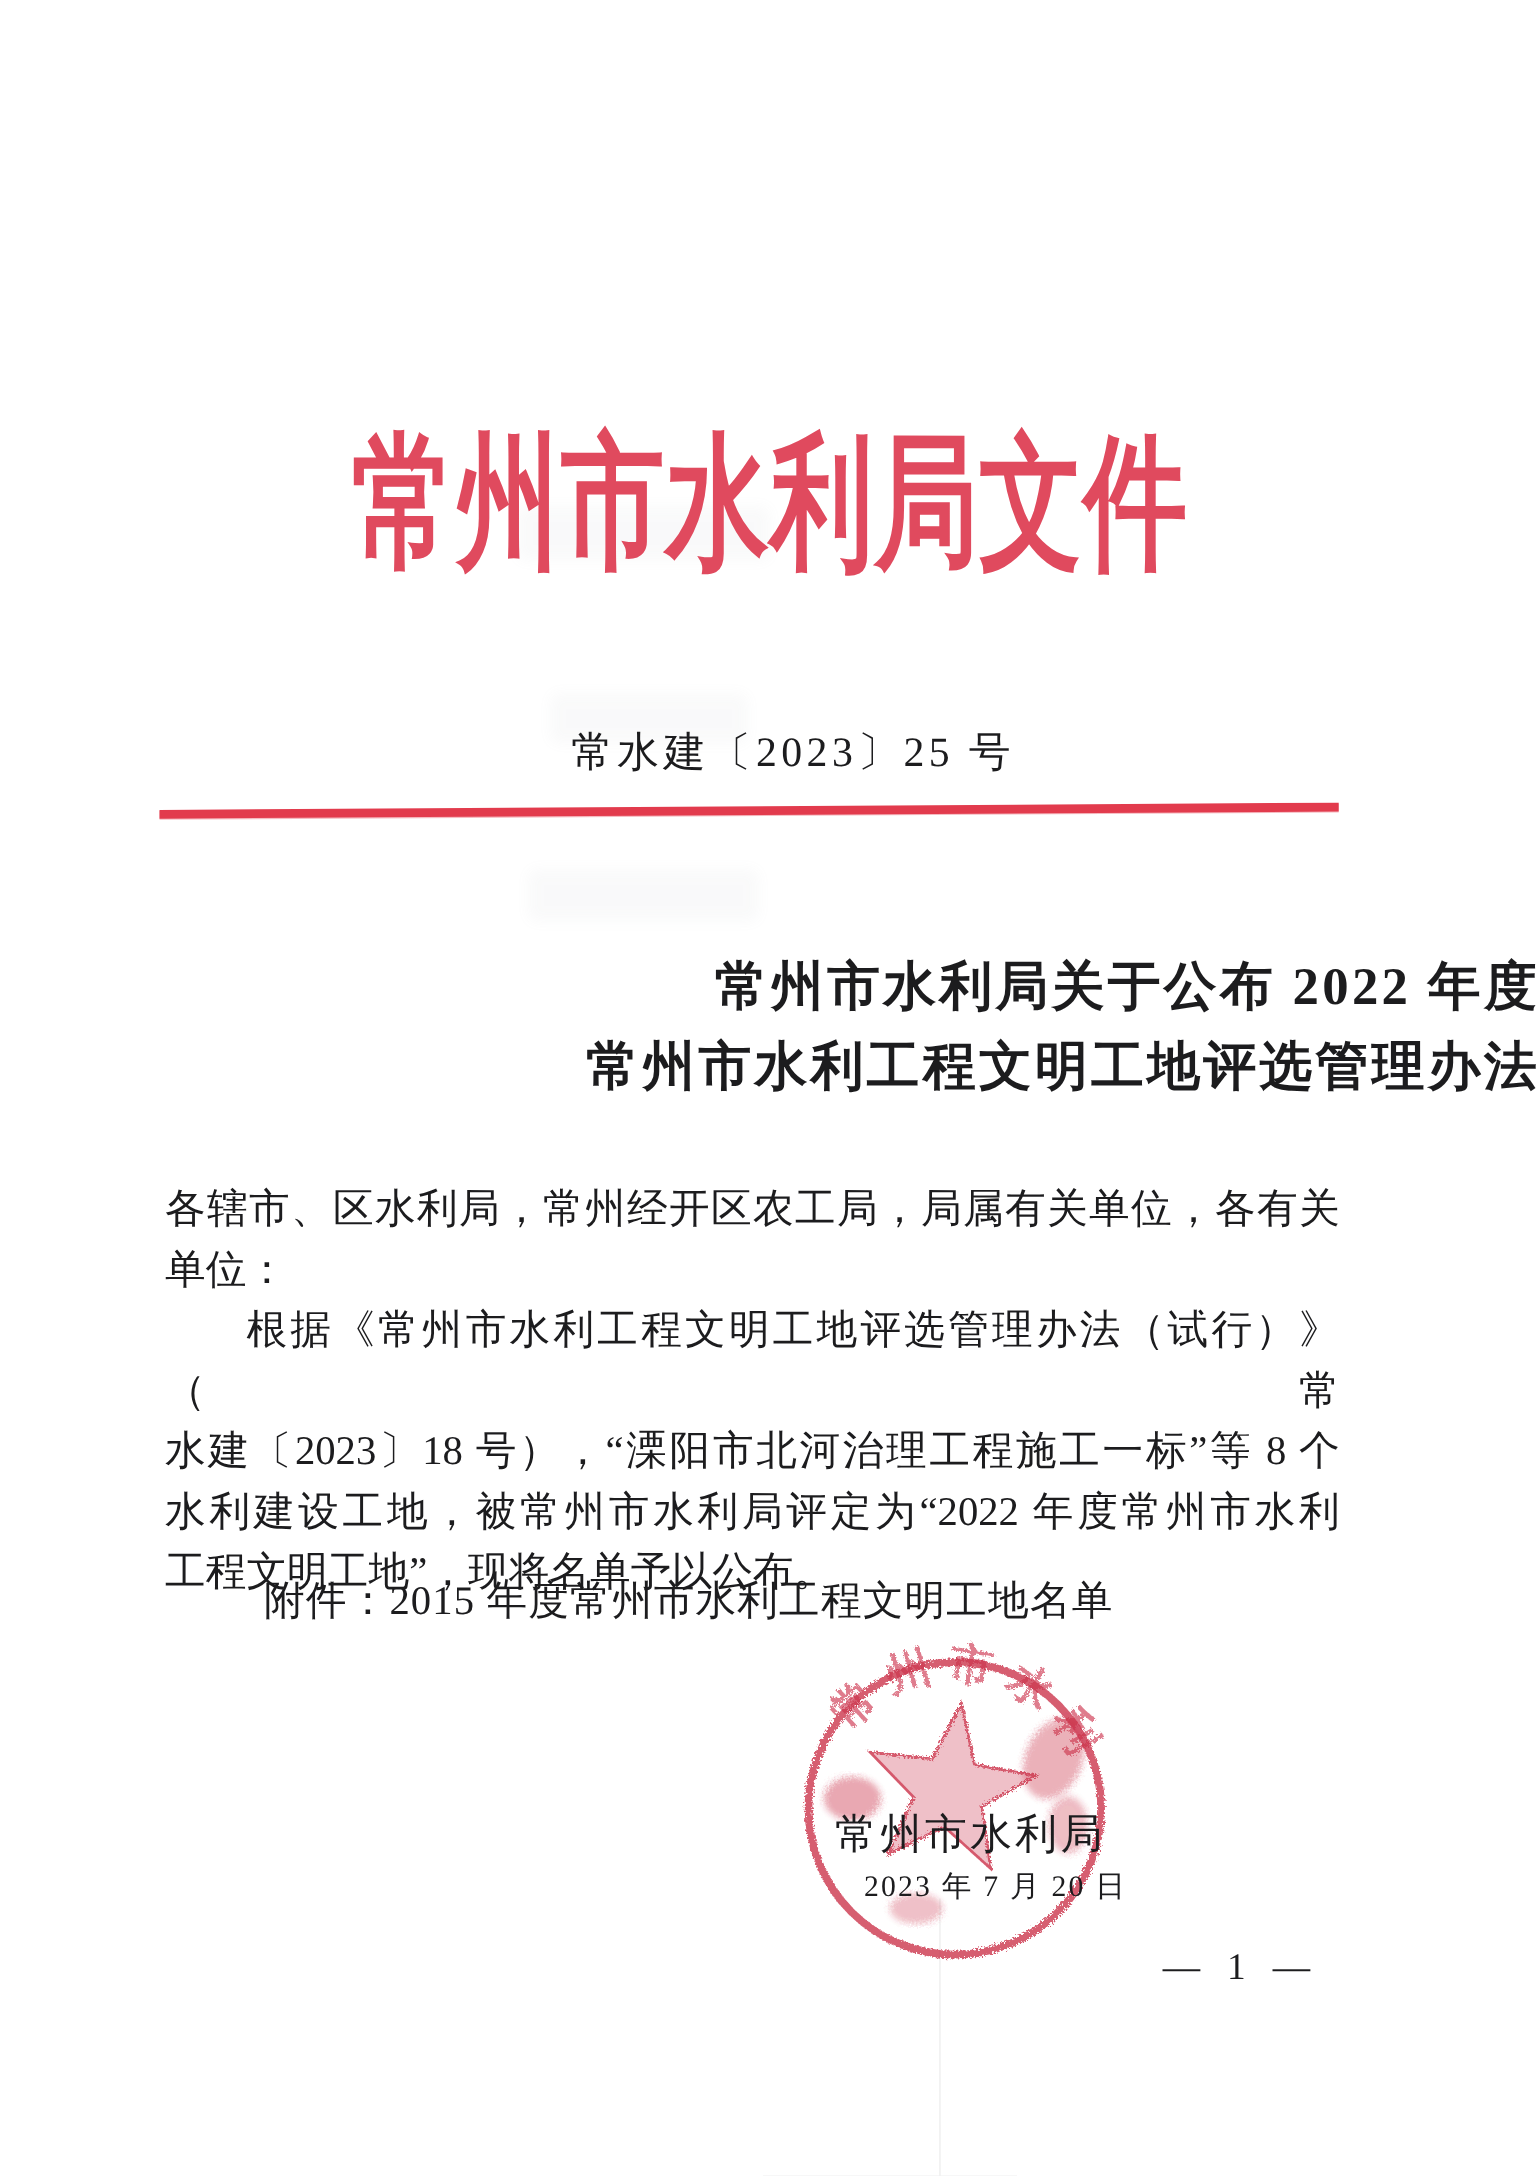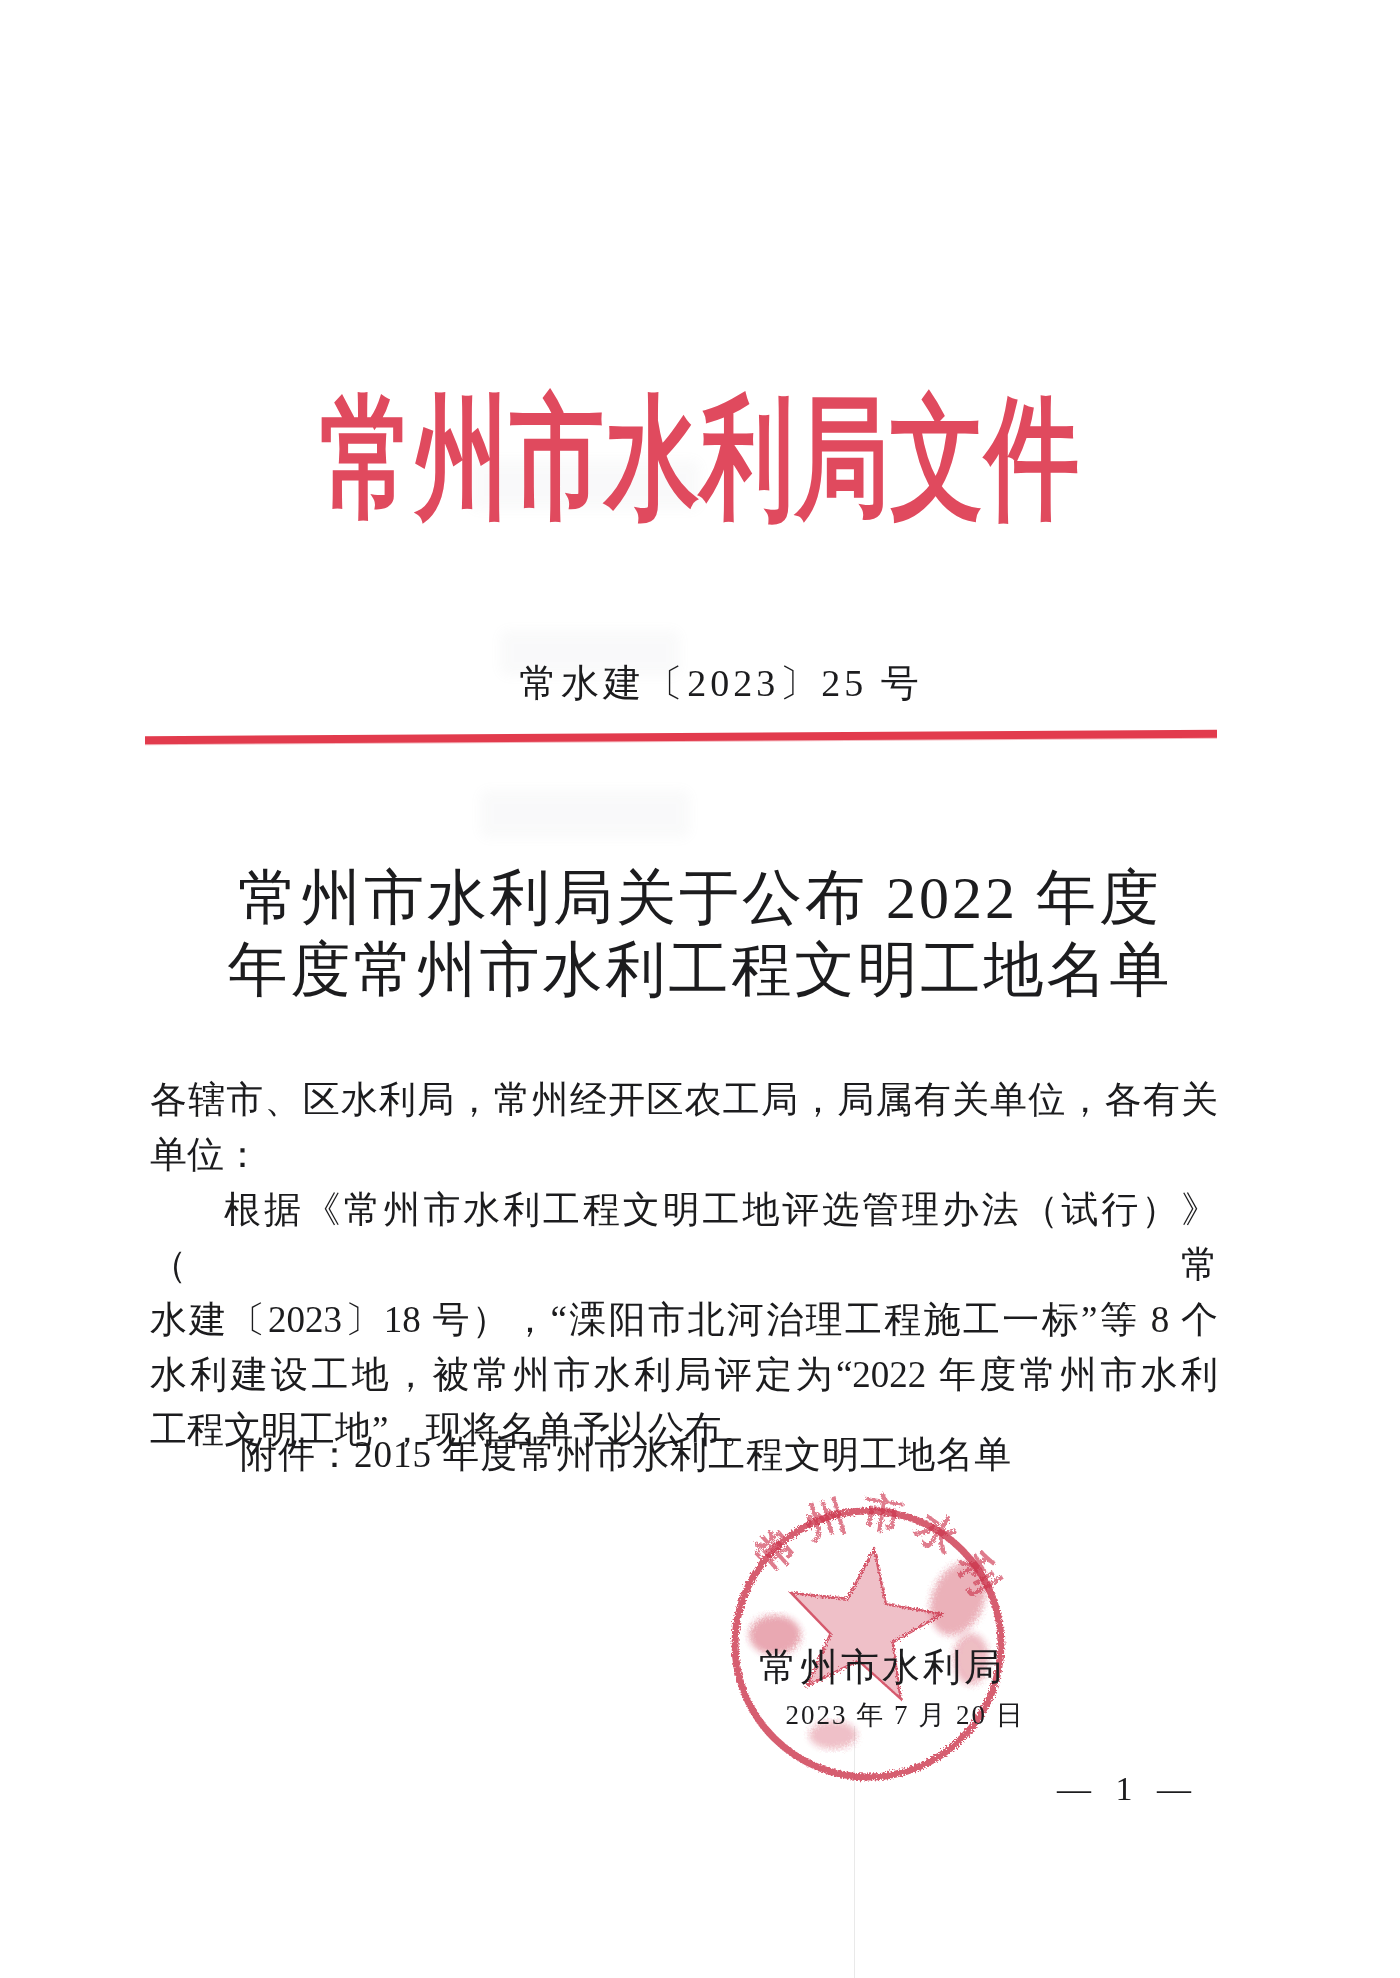--- a/index.html
+++ b/index.html
@@ -26,21 +26,21 @@
     text-align:center;font-size:38px;letter-spacing:4px;white-space:nowrap;padding-left:21px;
   }
   .red-rule{
     position:absolute;left:145px;top:733px;width:1072px;height:8px;
     background:var(--rule-red,#e23b4d);
     transform:rotate(-0.35deg);
     box-shadow:0 1px 0 rgba(226,59,77,.35);
   }
   .doc-title{
     position:absolute;left:0;width:100%;
-    text-align:center;font-size:60px;font-weight:normal;
+    text-align:right;font-size:48px;font-weight:bold;
     letter-spacing:3px;line-height:60px;white-space:nowrap;
   }
   .doc-title.t1{top:868px;}
   .doc-title.t2{top:940px;}
   .body-col{
     position:absolute;left:150px;top:1072px;width:1068px;
     font-size:37px;line-height:55px;
   }
   .jline{text-align:justify;text-align-last:justify;}
   .lline{text-align:left;}
@@ -86,21 +86,21 @@
   <div class="bleed b2"></div>
   <div class="bleed b3"></div>
 
   <div class="agency-header">常州市水利局文件</div>
 
   <div class="doc-number">常水建〔2023〕25 号</div>
 
   <div class="red-rule"></div>
 
   <div class="doc-title t1">常州市水利局关于公布 2022 年度</div>
-  <div class="doc-title t2">年度常州市水利工程文明工地名单</div>
+  <div class="doc-title t2">常州市水利工程文明工地评选管理办法</div>
 
   <div class="body-col">
     <div class="jline">各辖市、区水利局，常州经开区农工局，局属有关单位，各有关</div>
     <div class="lline">单位：</div>
     <div class="jline indent">根据《常州市水利工程文明工地评选管理办法（试行）》（常</div>
     <div class="jline">水建〔2023〕18 号），“溧阳市北河治理工程施工一标”等 8 个</div>
     <div class="jline">水利建设工地，被常州市水利局评定为“2022 年度常州市水利</div>
     <div class="lline">工程文明工地”，现将名单予以公布。</div>
   </div>
 

